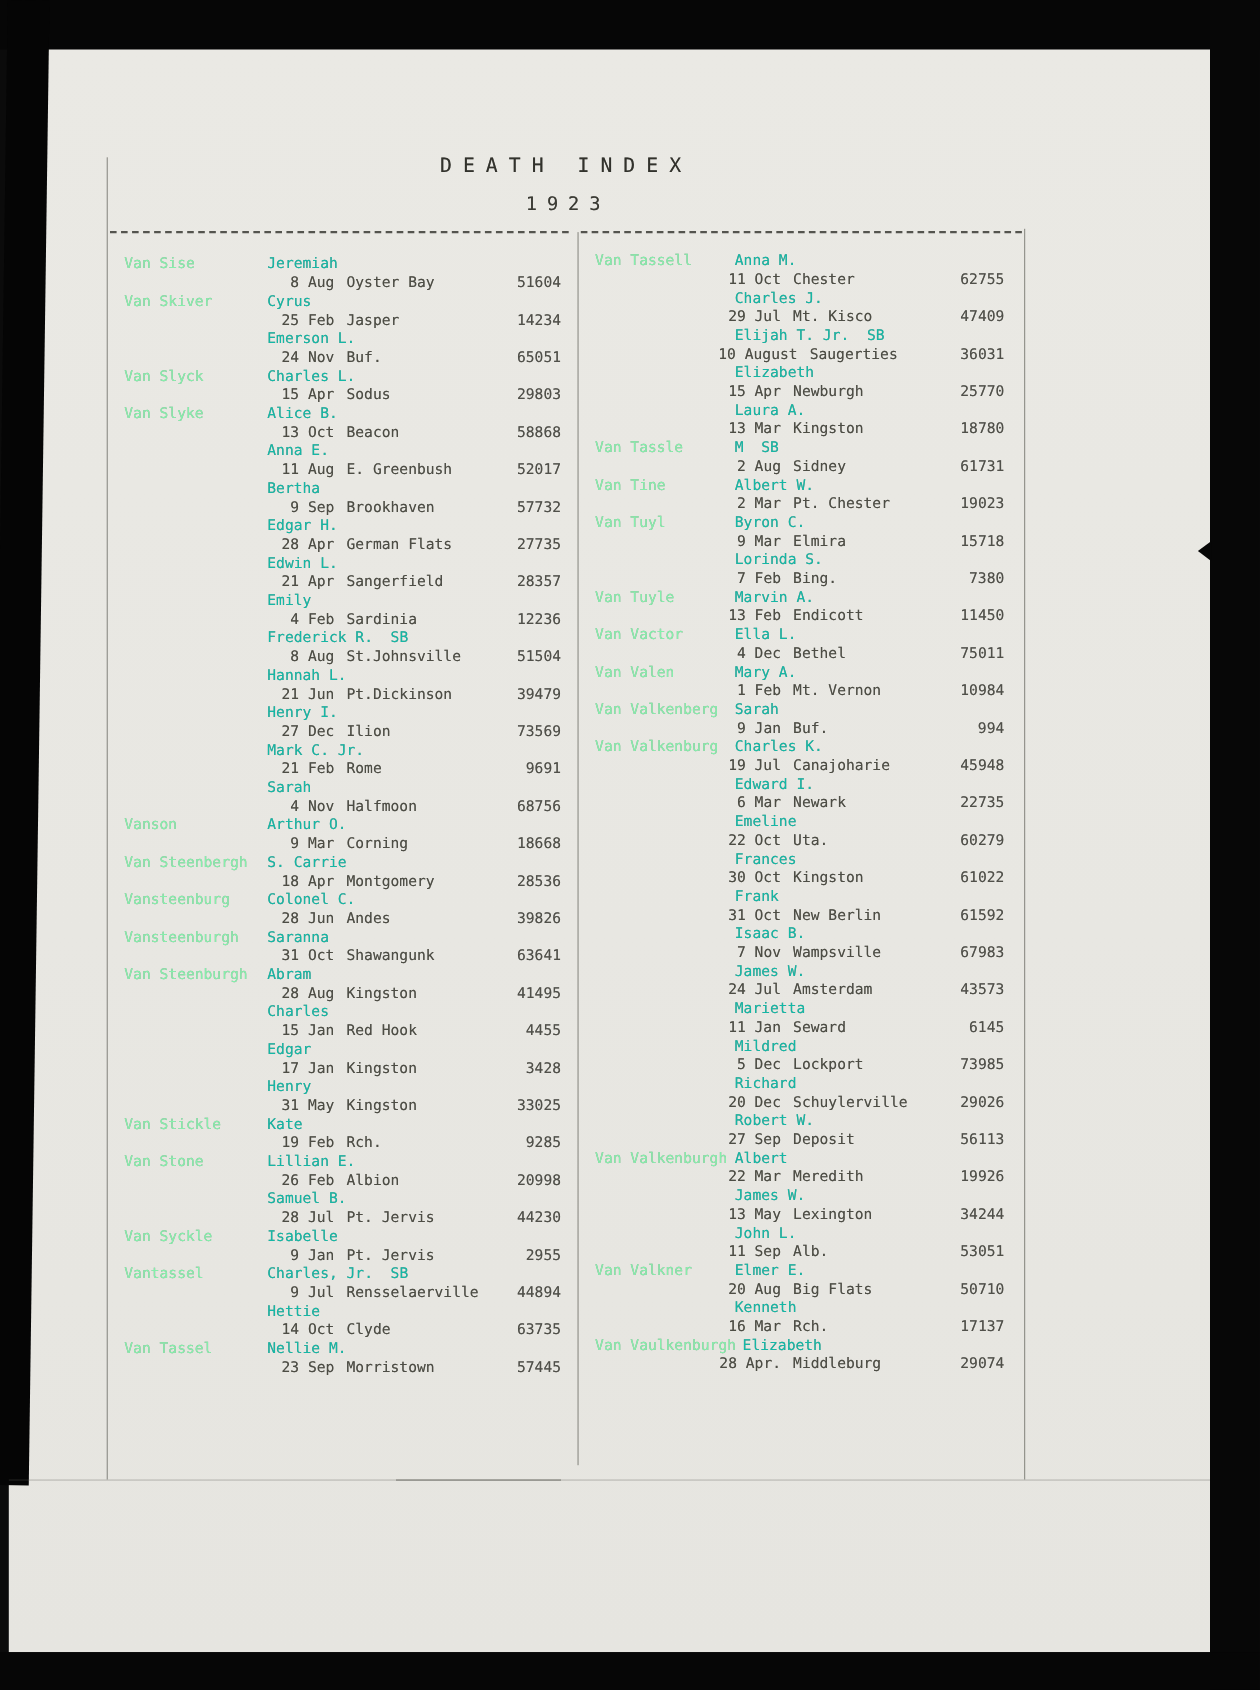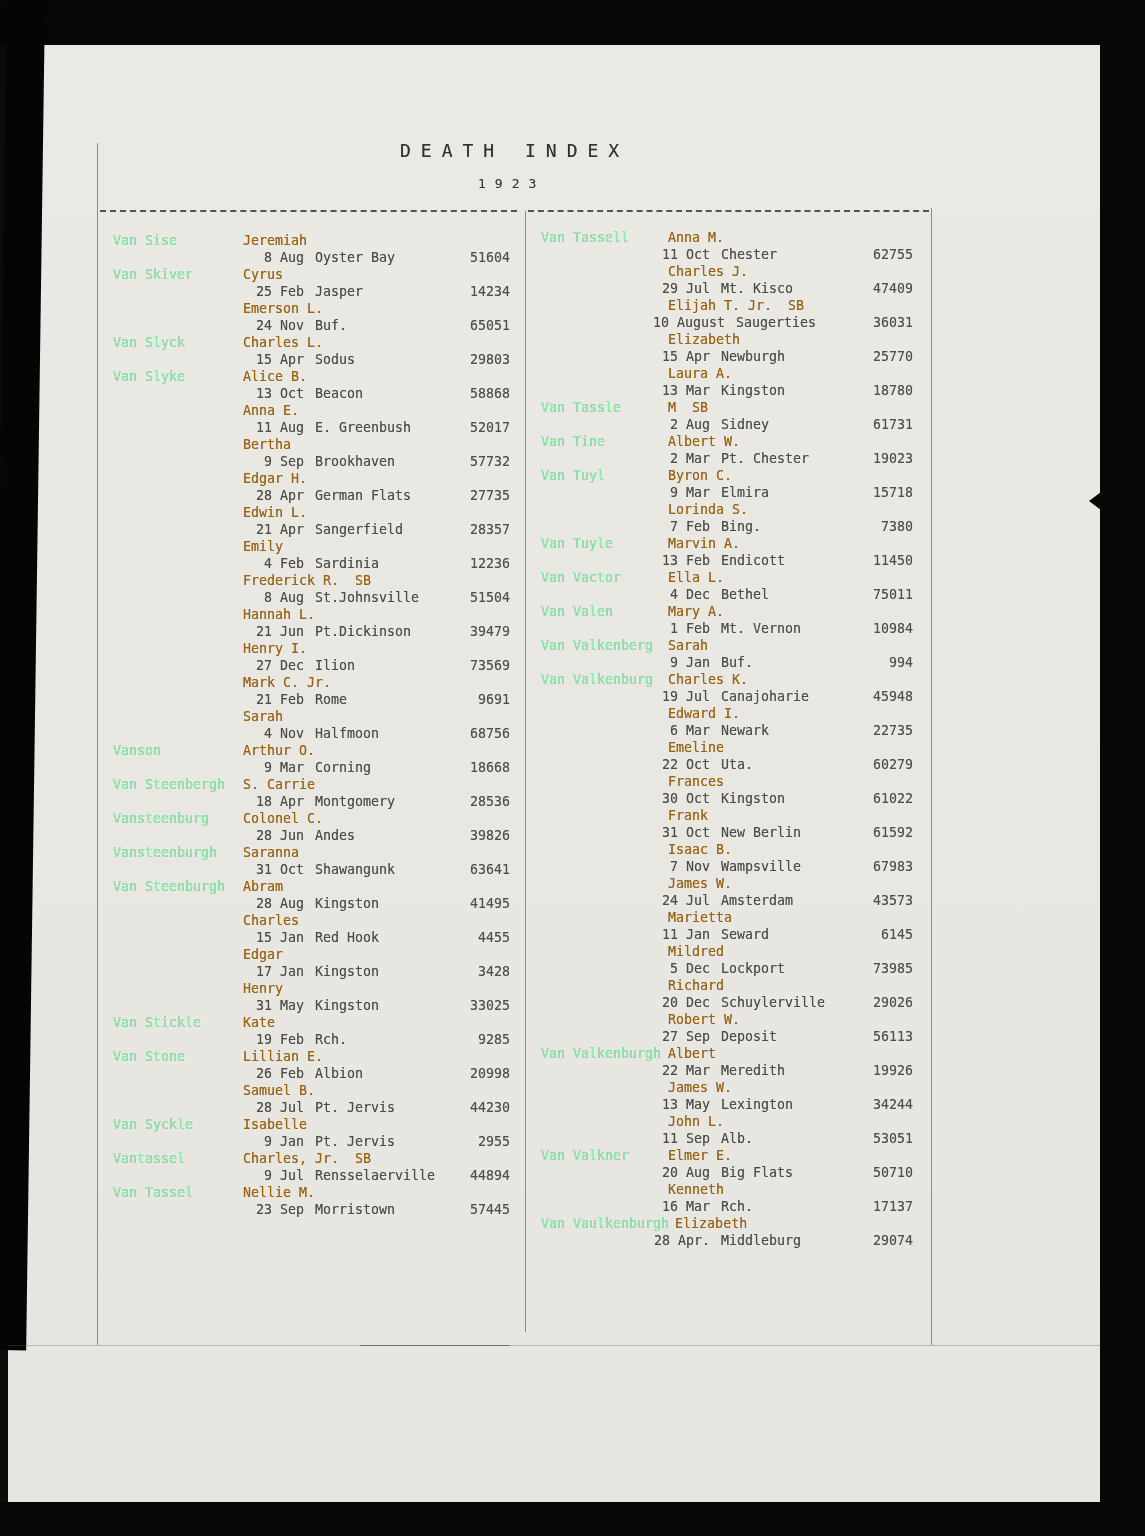--- a/index.html
+++ b/index.html
@@ -42,34 +42,34 @@
   .dash.l{left:100px;width:417px;}
   .dash.r{left:528px;width:401px;}
   
   .title{
     position:absolute;left:400px;top:140px;
     font-size:18px;letter-spacing:10px;color:#32322c;white-space:pre;
     text-shadow:0 0 0.6px rgba(50,50,45,0.55);
   }
   .year{
     position:absolute;left:478px;top:176px;
-    font-size:13px;letter-spacing:9px;color:#3a3a33;white-space:pre;
+    font-size:17px;letter-spacing:9px;color:#3a3a33;white-space:pre;
     text-shadow:0 0 0.6px rgba(50,50,45,0.5);
   }
   
   .col{position:absolute;color:#46463f;font-size:13.3px;line-height:17px;
        text-shadow:0 0 0.5px rgba(70,70,62,0.55);}
   .col.left{left:113px;top:232px;width:397px;}
   .col.right{left:541px;top:229px;width:372px;}
   .rec{height:34px;}
   .l1{display:flex;white-space:pre;}
   .sn{flex:0 0 auto;padding-right:6px;white-space:pre;color:#86efac;}
   .col.left  .sn{min-width:124px;}
   .col.right .sn{min-width:121px;}
-  .gn{white-space:pre;color:#a16207;}
+  .gn{white-space:pre;color:#14b8a6;}
   .l2{display:flex;align-items:center;white-space:pre;color:#4d4d45;}
   .col.left  .l2{padding-left:134px;}
   .col.right .l2{padding-left:112px;}
   .dt{flex:0 0 57px;display:inline-flex;justify-content:flex-end;white-space:pre;}
   .pl{margin-left:11px;white-space:pre;}
   .ct{margin-left:auto;white-space:pre;color:#50504a;}
 </style>
 </head>
 <body>
 
@@ -422,20 +422,31 @@
       <span class="sn">Vantassel</span>
       <span class="gn">Charles, Jr.  SB</span>
     </div>
     <div class="l2">
       <span class="dt">9 Jul</span>
       <span class="pl">Rensselaerville</span>
       <span class="ct">44894</span>
     </div>
   </div>
 
+  <div class="rec">
+    <div class="l1">
+      <span class="sn"></span>
+      <span class="gn">Hettie</span>
+    </div>
+    <div class="l2">
+      <span class="dt">14 Oct</span>
+      <span class="pl">Clyde</span>
+      <span class="ct">63735</span>
+    </div>
+  </div>
 
   <div class="rec">
     <div class="l1">
       <span class="sn">Van Tassel</span>
       <span class="gn">Nellie M.</span>
     </div>
     <div class="l2">
       <span class="dt">23 Sep</span>
       <span class="pl">Morristown</span>
       <span class="ct">57445</span>

